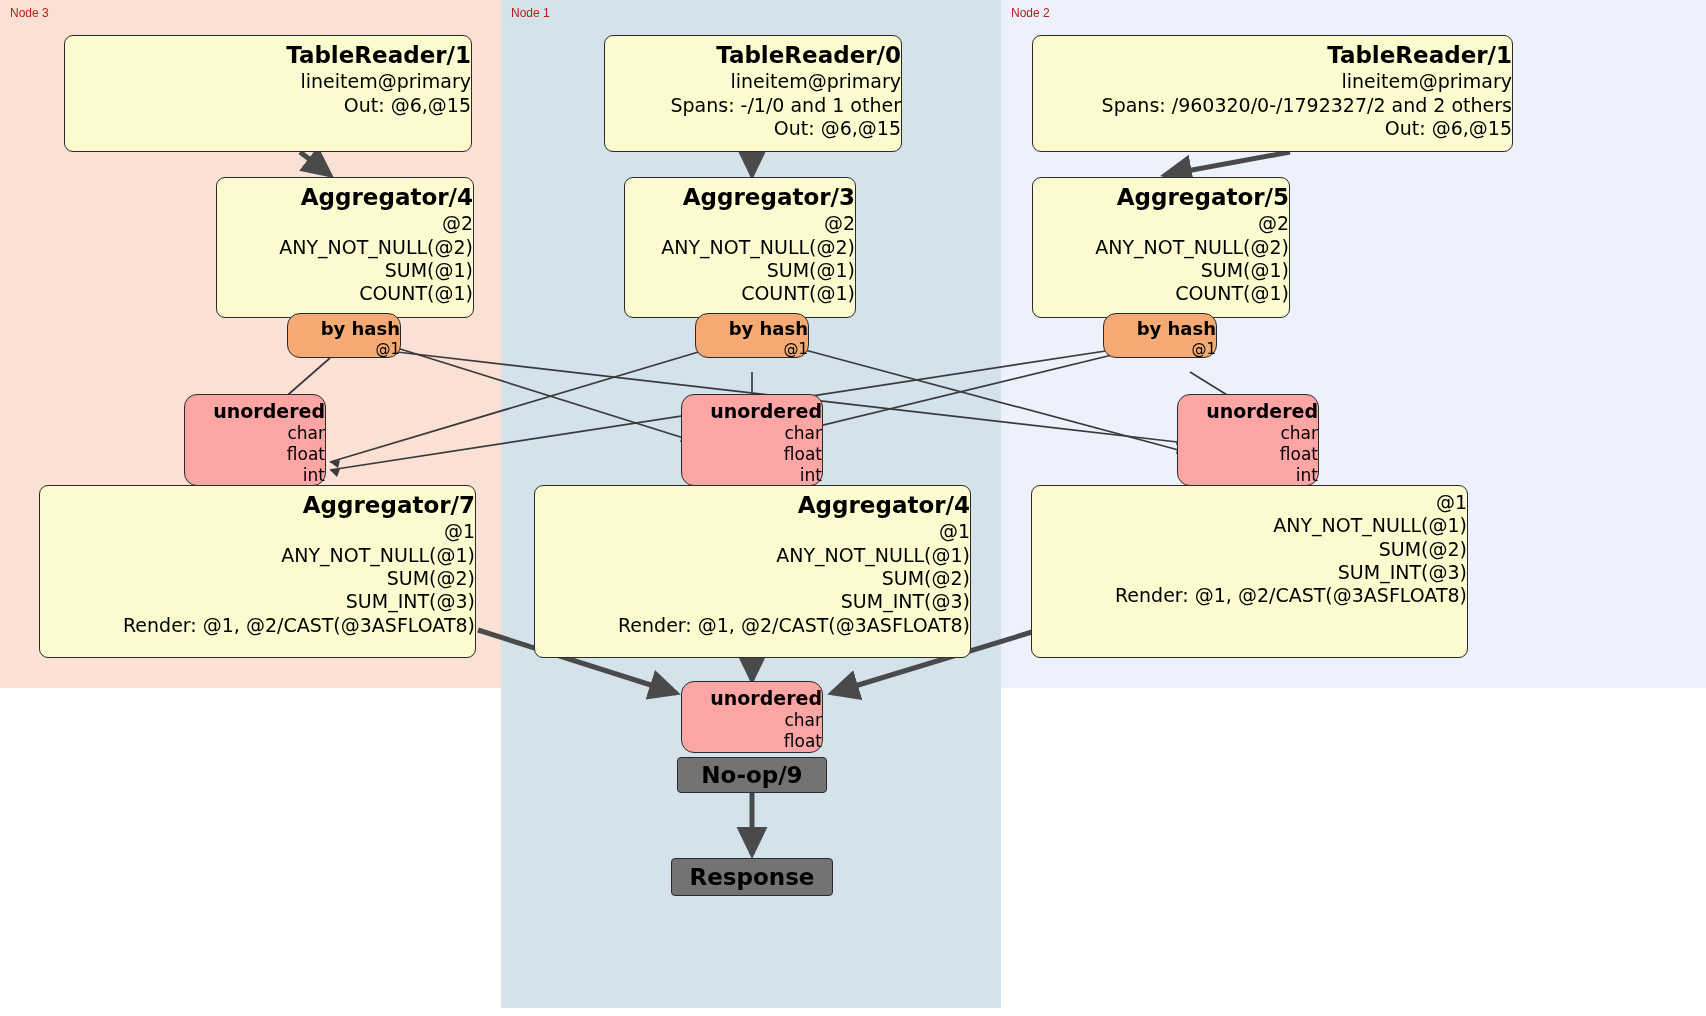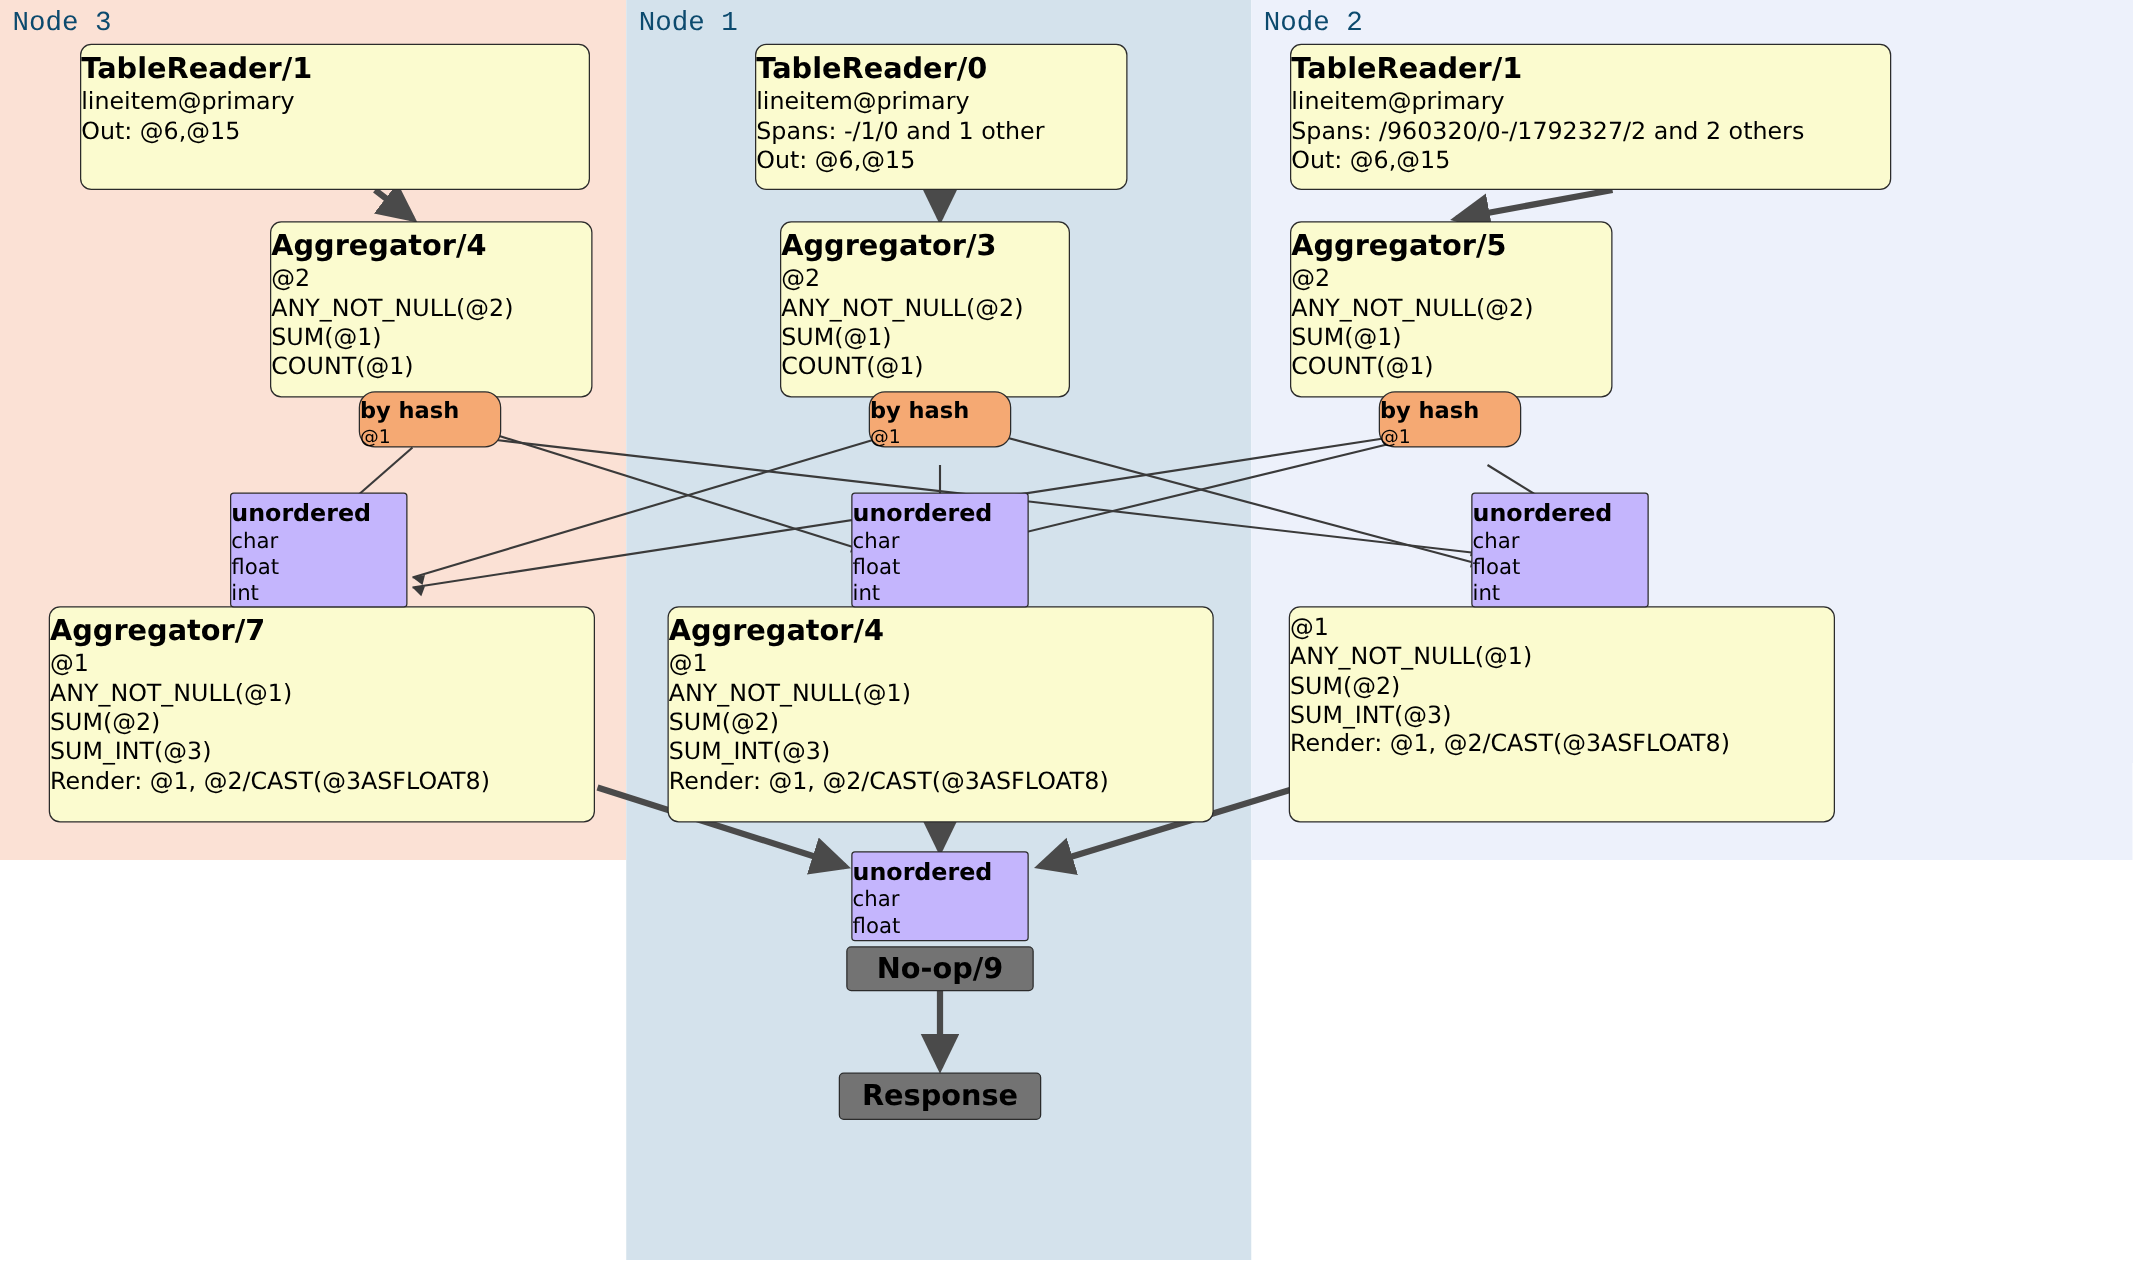--- a/index.html
+++ b/index.html
@@ -12,35 +12,35 @@
   #stage { position:relative; width:1706px; height:1016px; }
 
   
   .panel {
     position:absolute;
     box-sizing:border-box;
   }
   .panel-label {
     position:absolute;
     top:6px; left:10px;
-    font-size:22px;
-    color:#0c4a6e;
-    font-family:Liberation Mono, monospace;
+    font-size:12px;
+    color:#b91c1c;
+    font-family:Liberation Sans, sans-serif;
   }
   #panel-node3 { left:0px;    top:0px; width:501px;  height:688px; background:#fbe1d5; }
   #panel-node1 { left:501px;  top:0px; width:500px;  height:1008px; background:#d4e2ec; }
   #panel-node2 { left:1001px; top:0px; width:705px;  height:688px; background:#edf1fb; }
 
   
   .box {
     position:absolute;
     box-sizing:border-box;
     border:1.6px solid #2b2b2b;
     border-radius:9px;
-    text-align:left;
+    text-align:right;
     line-height:1.23;
     color:#000;
     z-index:5;
   }
   .proc {
     background:#fbfbcf;
     padding-top:5px;
   }
   .proc .title {
     font-weight:bold;
@@ -57,22 +57,22 @@
   .router {
     background:#f5a973;
     border-radius:13px;
     z-index:8;
     padding-top:4px;
   }
   .router .title { display:block; font-weight:bold; font-size:18px; }
   .router .line  { display:block; font-size:15px; }
 
   .recv {
-    background:#c4b5fd;
-    border-radius:3px;
+    background:#fca5a5;
+    border-radius:13px;
     z-index:8;
     padding-top:5px;
   }
   .recv .title { display:block; font-weight:bold; font-size:19px; }
   .recv .line  { display:block; font-size:17px; }
 
   .small-proc {
     background:#737373;
     z-index:9;
     border-radius:4px;

